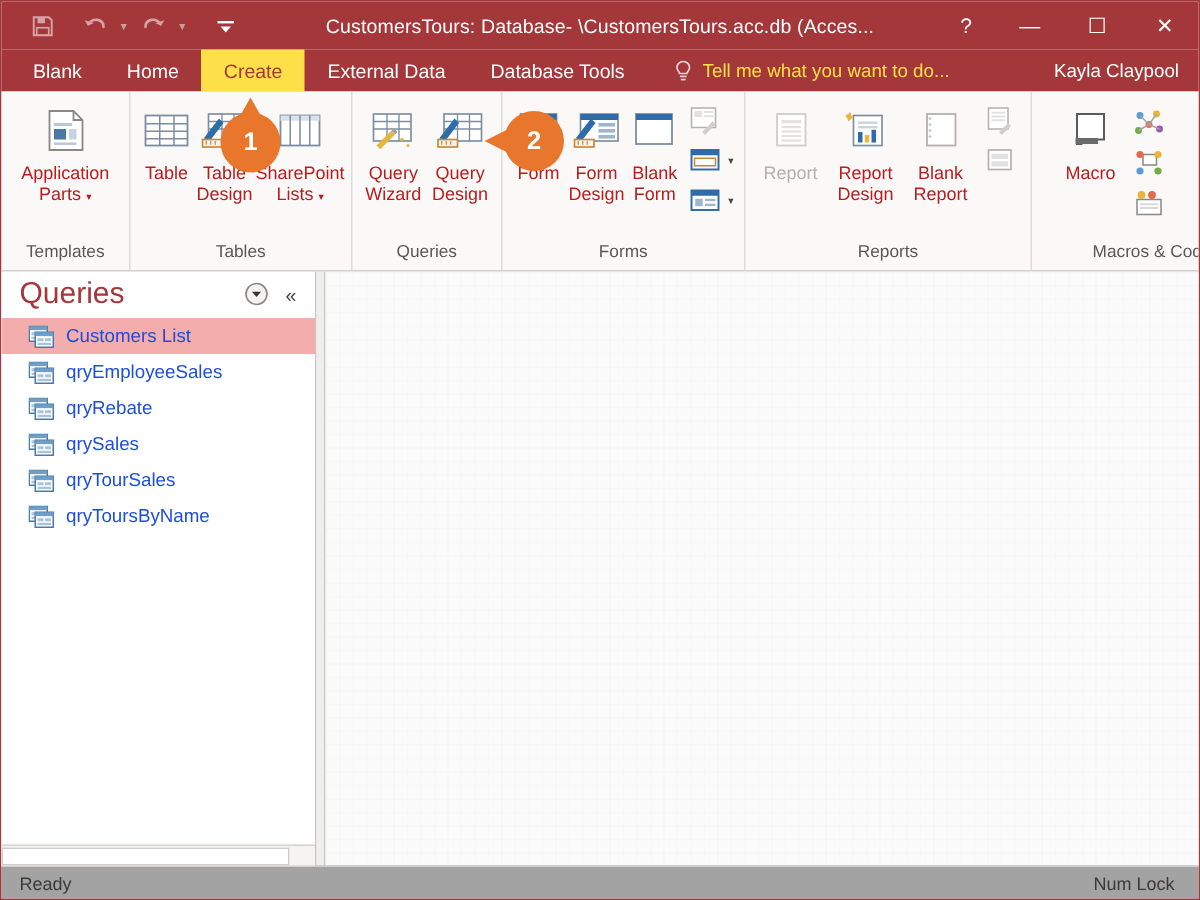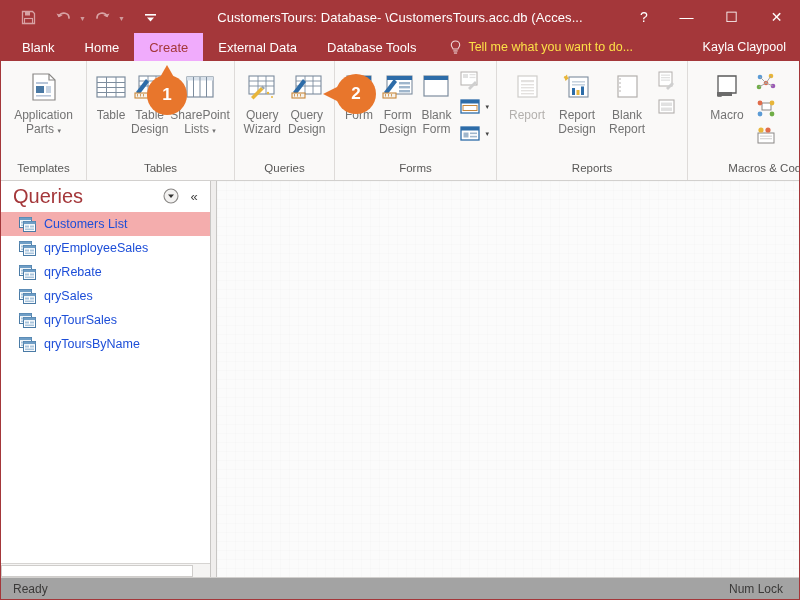--- a/index.html
+++ b/index.html
@@ -77,21 +77,21 @@
     padding-left: 6px;
   }
   .tab {
     padding: 0 15px;
     display: flex; align-items: center;
     color: #ffffff;
     font-size: 13px;
     height: 28px;
   }
   .tab.active {
-    background: #f0abfc;
+    background: #fde047;
     color: #a4373a;
   }
   .tellme {
     display: flex; align-items: center;
     gap: 6px;
     padding-left: 18px;
     color: #fde047;
     font-size: 12.5px;
   }
   .bulb { width: 13px; height: 15px; display: block; }
@@ -138,21 +138,21 @@
     line-height: 17px;
   }
   .rbtn {
     display: flex;
     flex-direction: column;
     align-items: center;
     justify-content: flex-start;
     width: 62px;
     padding: 4px 1px 0 1px;
     font-size: 12px;
-    color: #737373;
+    color: #b91c1c;
     text-align: center;
     line-height: 14px;
   }
   .rbtn.wide { width: 70px; }
   .rbtn.narrow { width: 50px; }
   .rbtn.disabled { color: #b3b0ad; }
   .rbtn .ricon {
     width: 36px; height: 36px;
     display: flex; align-items: center; justify-content: center;
     margin-bottom: 3px;

